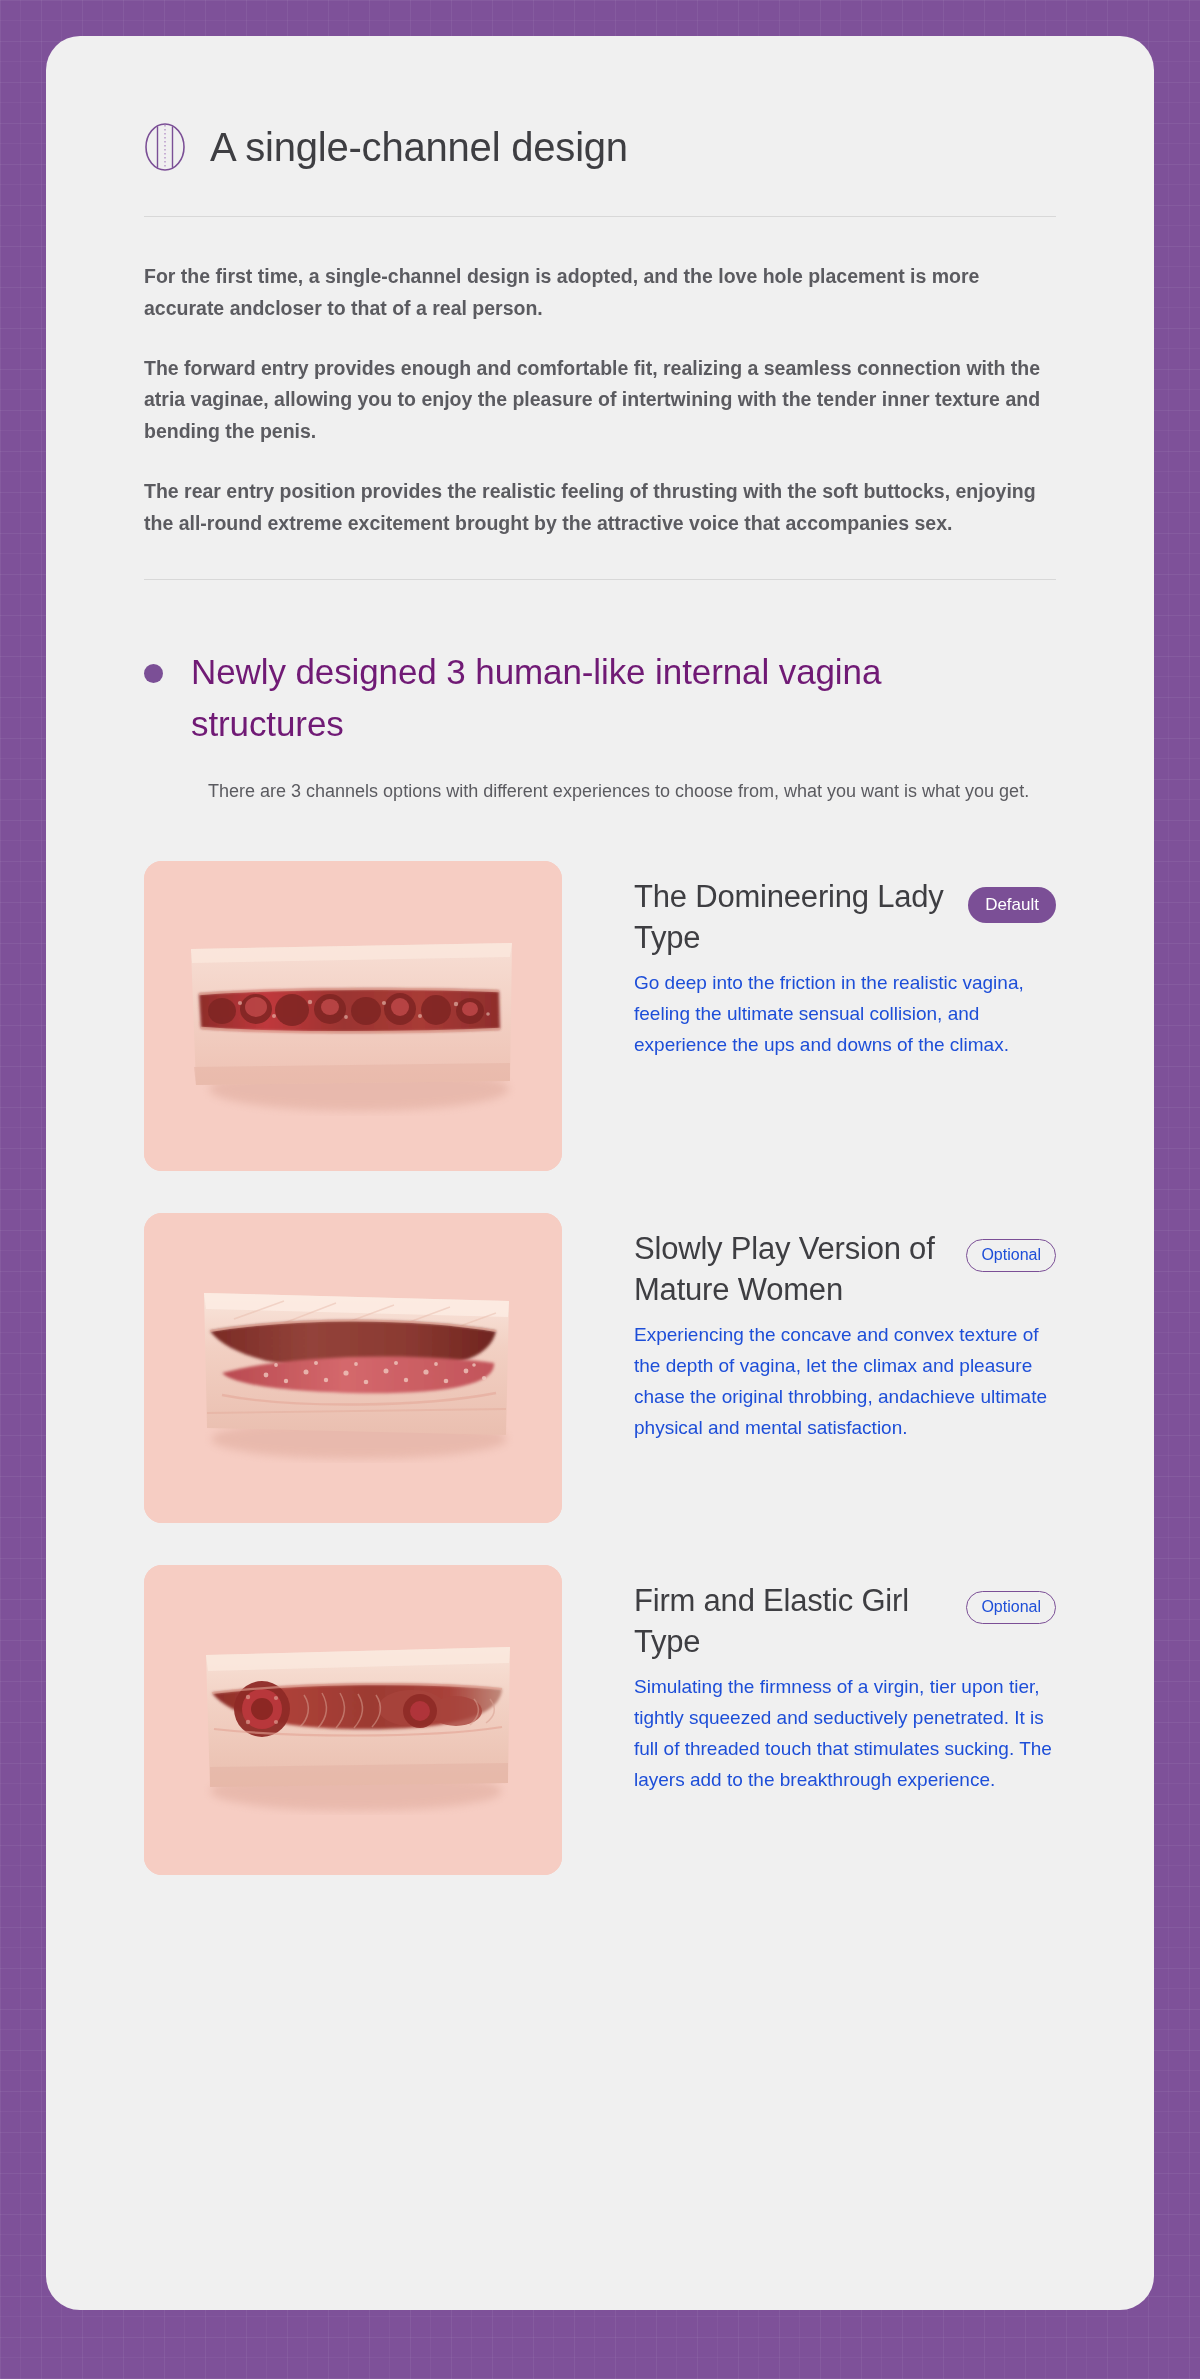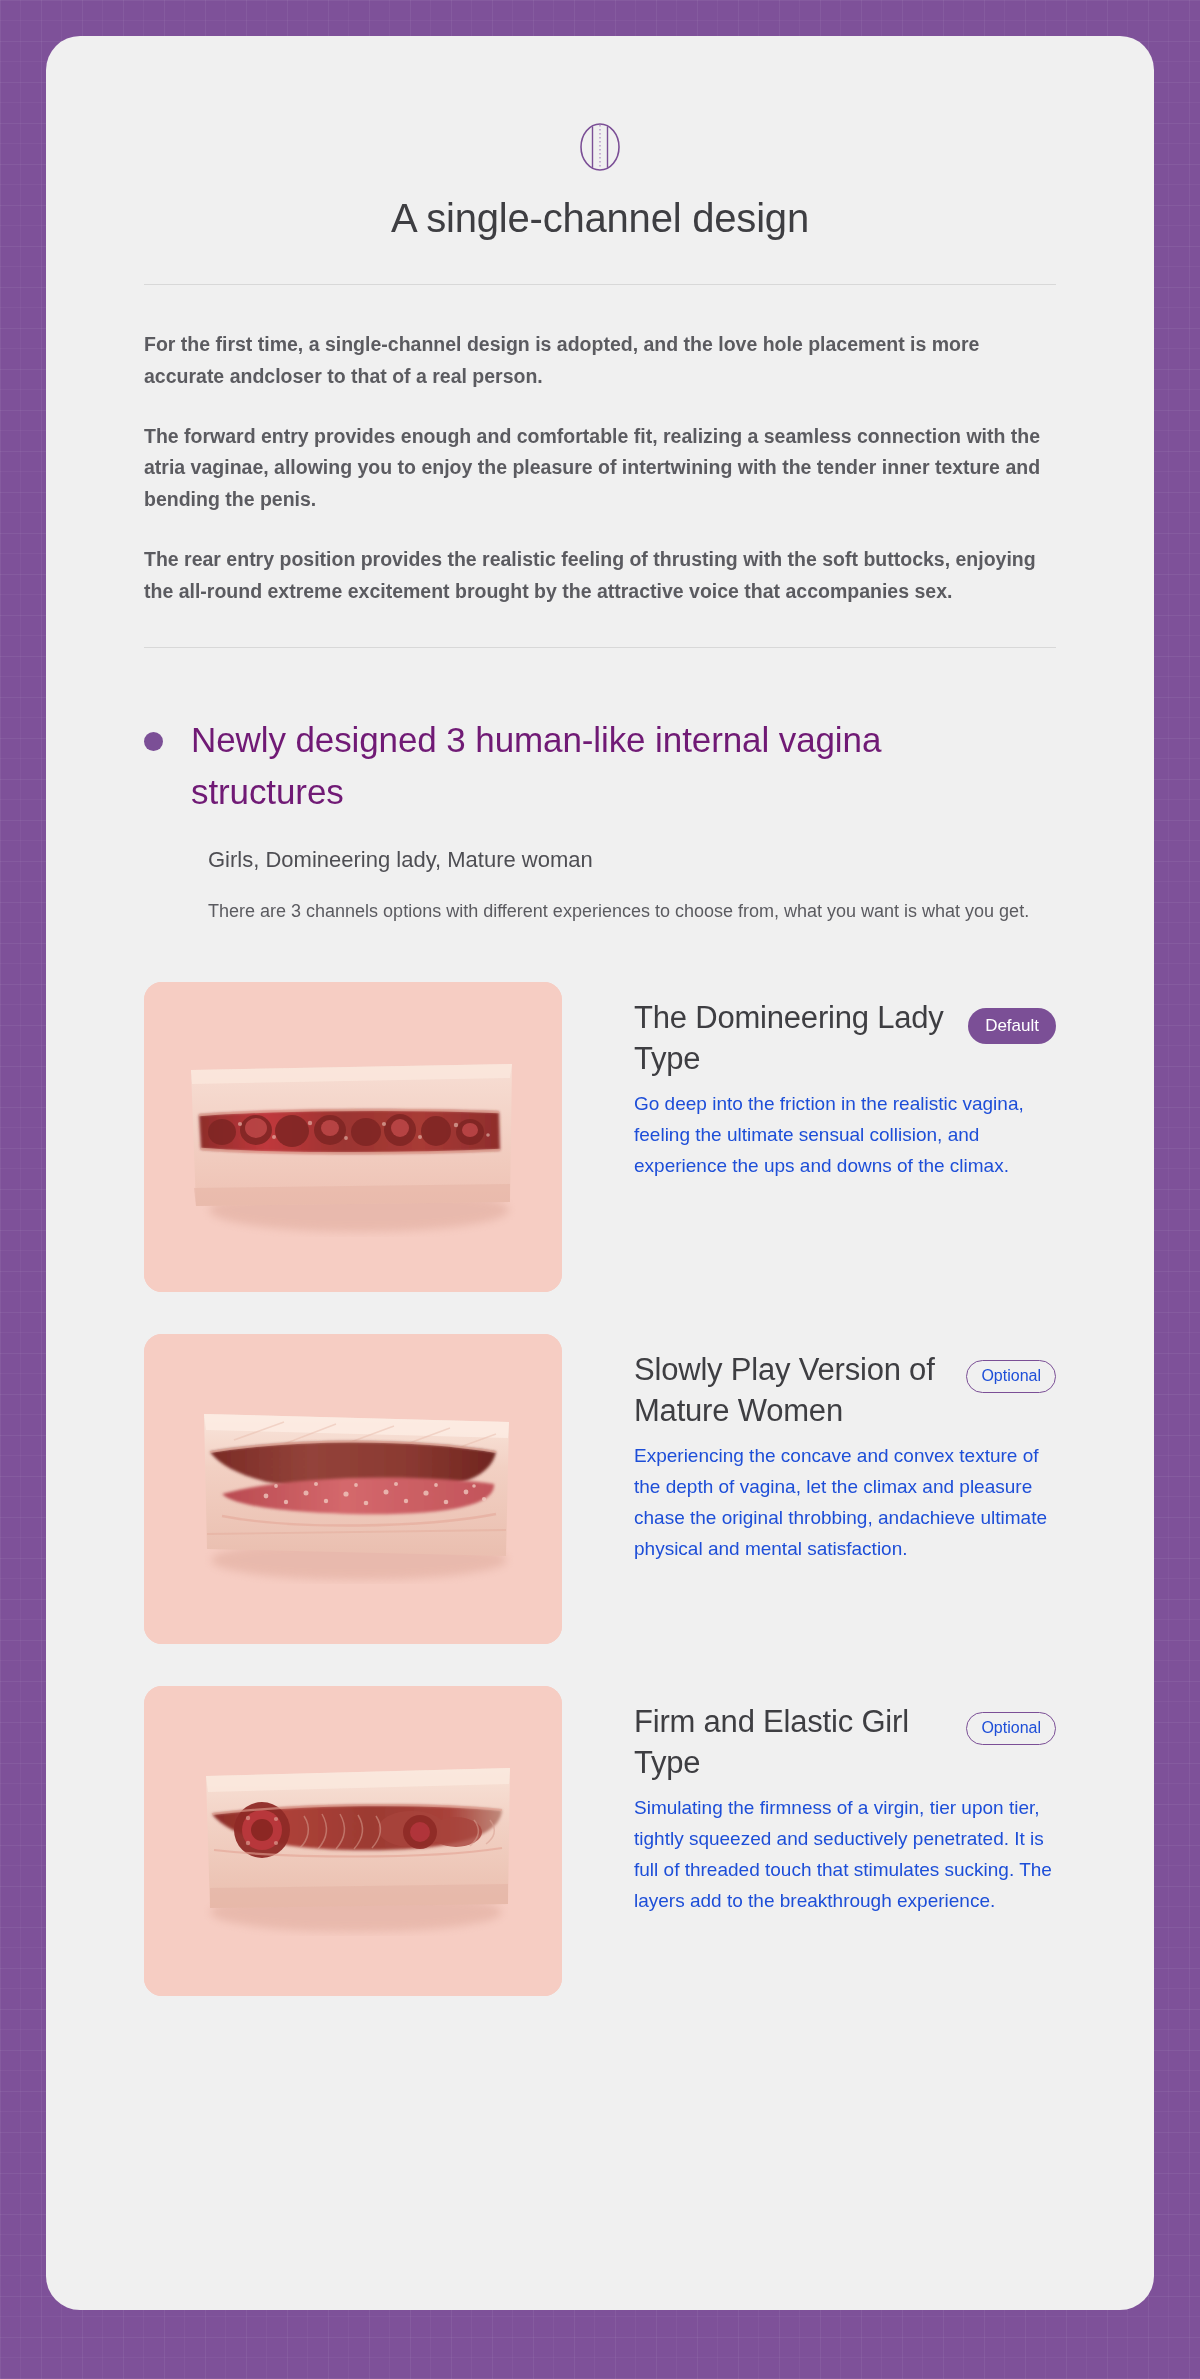--- a/index.html
+++ b/index.html
@@ -38,21 +38,20 @@
   .panel-inner {
     padding: 0 98px;
   }
 
   
   .header {
     display: flex;
     align-items: center;
     gap: 24px;
     padding-top: 86px;
-    flex-direction: column;
   }
 
   .channel-icon {
     width: 42px;
     height: 50px;
     flex: 0 0 auto;
     display: block;
   }
 
   .header-title {
@@ -243,21 +242,20 @@
     </div>
 
     <div class="divider2"></div>
 
     <div class="section">
       <span class="bullet-dot"></span>
       <h2 class="section-title">Newly designed 3 human-like internal vagina structures</h2>
     </div>
 
     <div class="section-sub">
-      <div class="lead">Girls, Domineering lady, Mature woman</div>
       <div class="note">There are 3 channels options with different experiences to choose from, what you want is what you get.</div>
     </div>
 
     <div class="cards">
 
       <div class="card card--1">
         <div class="card-photo">
           <svg viewBox="0 0 418 310" aria-hidden="true">
             <defs>
               <linearGradient id="skin1" x1="0" y1="0" x2="0" y2="1">

